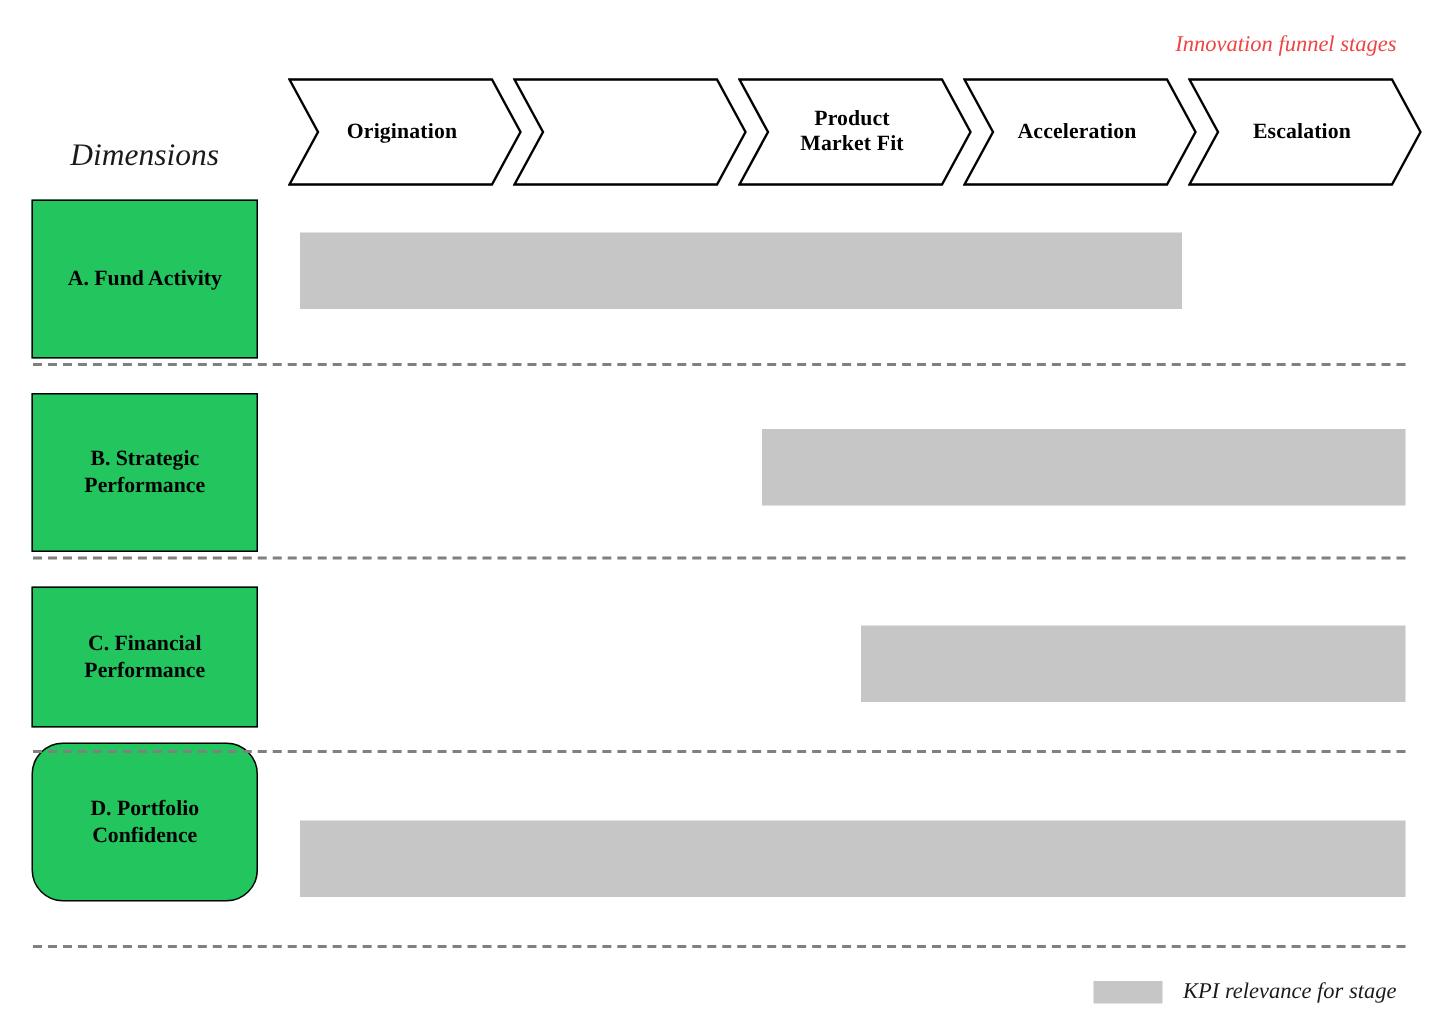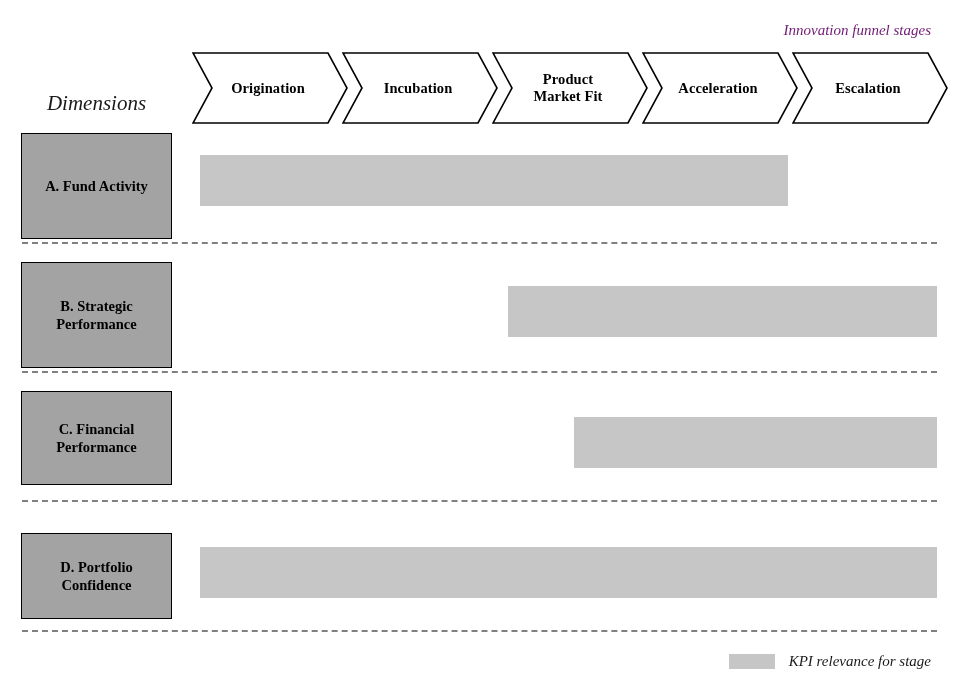--- a/index.html
+++ b/index.html
@@ -22,21 +22,21 @@
 
   
   .funnel-caption {
     position: absolute;
     right: 25px;
     top: 21px;
     font-style: italic;
     font-size: 15px;
     line-height: 19px;
     white-space: nowrap;
-    color: #701a75;
+    color: #ef4444;
   }
 
   
   .dimensions-caption {
     position: absolute;
     left: 21px;
     width: 151px;
     top: 94px;
     text-align: center;
     font-style: italic;
@@ -85,21 +85,21 @@
     white-space: pre-line;
   }
 
   
   .dim-row { position: absolute; left: 0; width: 956px; }
 
   .dim-box {
     position: absolute;
     left: 21px;
     width: 151px;
-    background: #a3a3a3;
+    background: #22c55e;
     border: 1.6px solid #000000;
     box-sizing: border-box;
     display: flex;
     align-items: center;
     justify-content: center;
     text-align: center;
   }
   .dim-box-label {
     font-weight: bold;
     font-size: 14.5px;
@@ -158,21 +158,20 @@
       <div class="chevron" style="left: 192px;">
         <svg viewBox="0 0 156 72">
           <polygon points="1,1 136,1 155,36 136,71 1,71 20,36" fill="#ffffff" stroke="#000000" stroke-width="1.6" stroke-linejoin="miter"></polygon>
         </svg>
         <div class="chevron-label">Origination</div>
       </div>
       <div class="chevron" style="left: 342px;">
         <svg viewBox="0 0 156 72">
           <polygon points="1,1 136,1 155,36 136,71 1,71 20,36" fill="#ffffff" stroke="#000000" stroke-width="1.6" stroke-linejoin="miter"></polygon>
         </svg>
-        <div class="chevron-label">Incubation</div>
       </div>
       <div class="chevron" style="left: 492px;">
         <svg viewBox="0 0 156 72">
           <polygon points="1,1 136,1 155,36 136,71 1,71 20,36" fill="#ffffff" stroke="#000000" stroke-width="1.6" stroke-linejoin="miter"></polygon>
         </svg>
         <div class="chevron-label">Product
 Market Fit</div>
       </div>
       <div class="chevron" style="left: 792px;">
         <svg viewBox="0 0 156 72">
@@ -203,21 +202,21 @@
         <div class="kpi-bar" style="left: 508px; width: 429px; top: 286px; height: 51px;"></div>
       </div>
       <div class="dim-row" style="top: 0px;">
         <div class="dim-box" style="top: 391px; height: 94px;">
           <div class="dim-box-label">C. Financial
 Performance</div>
         </div>
         <div class="kpi-bar" style="left: 574px; width: 363px; top: 417px; height: 51px;"></div>
       </div>
       <div class="dim-row" style="top: 0px;">
-        <div class="dim-box" style="top: 533px; height: 86px;">
+        <div class="dim-box" style="top: 495px; height: 106px; border-radius: 21px;">
           <div class="dim-box-label">D. Portfolio
 Confidence</div>
         </div>
         <div class="kpi-bar" style="left: 200px; width: 737px; top: 547px; height: 51px;"></div>
       </div>
     </div>
 
   <div id="separators">
       <div class="separator" style="top: 242px;"></div>
       <div class="separator" style="top: 371px;"></div>

